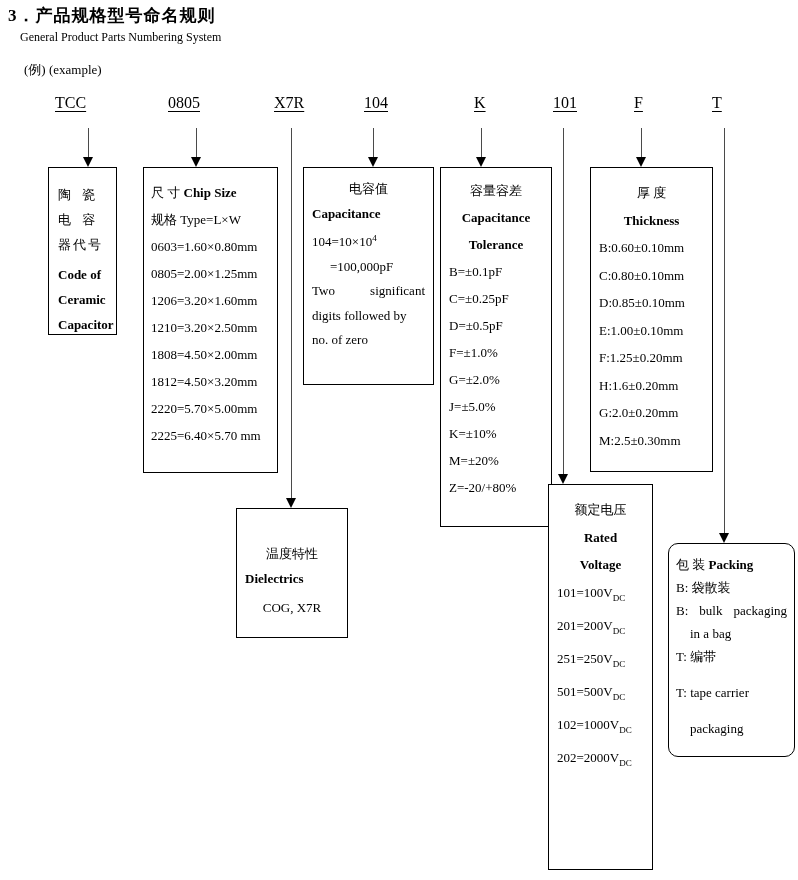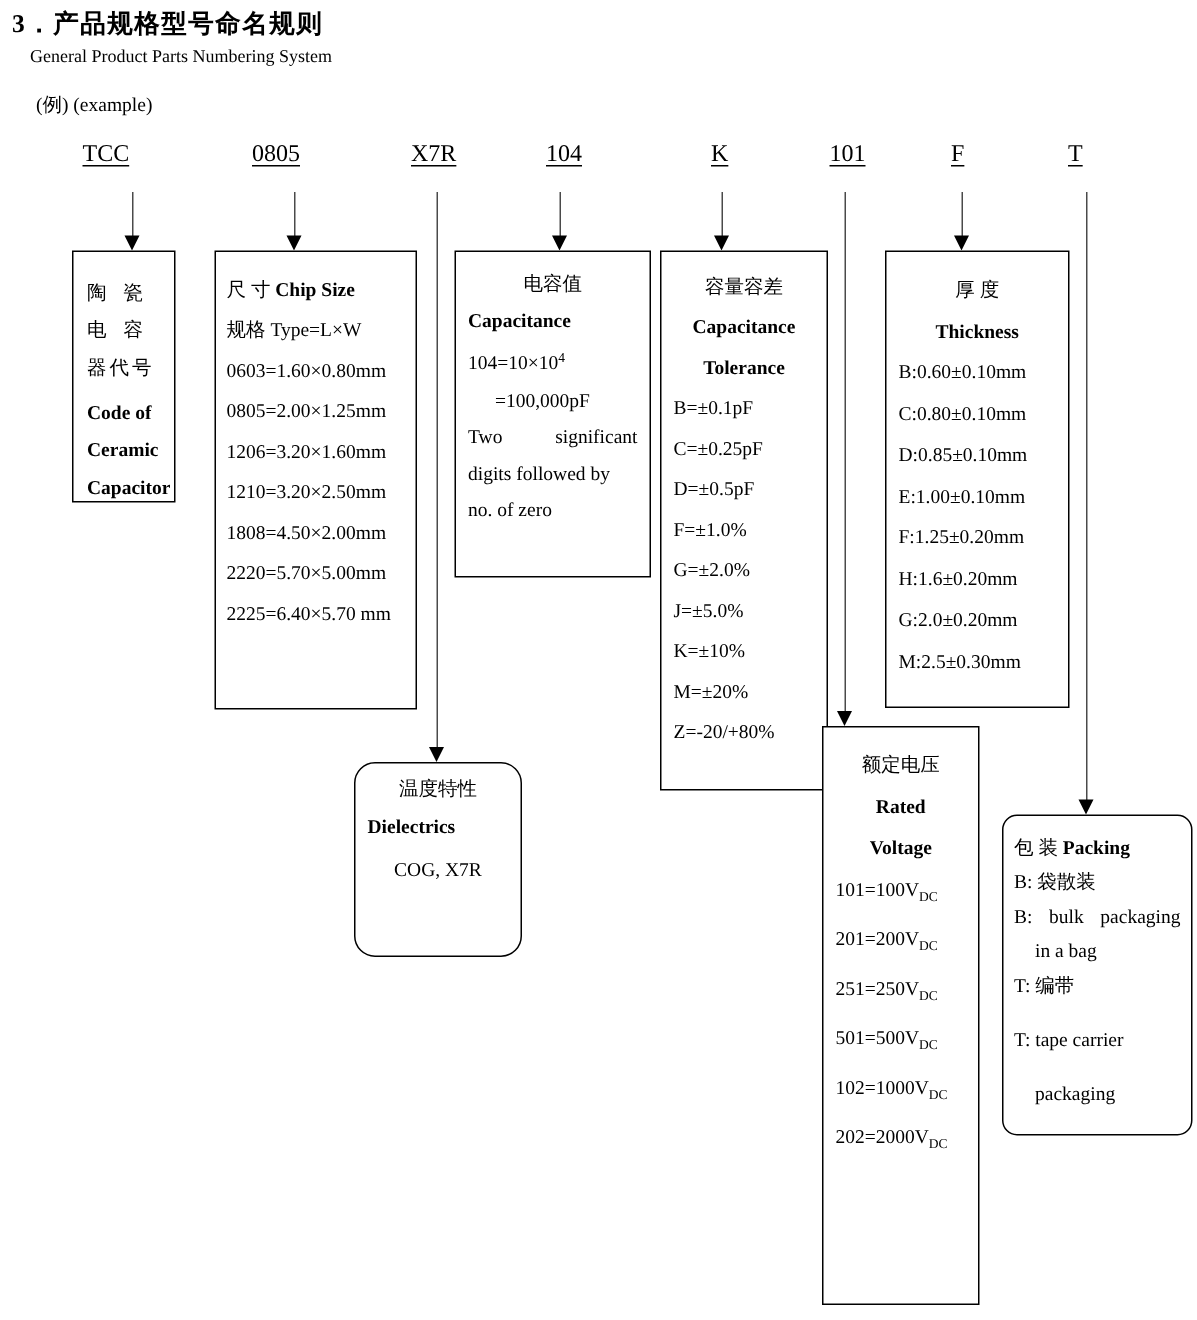--- a/index.html
+++ b/index.html
@@ -27,21 +27,21 @@
   .b   { font-weight:bold; }
   .ctr { text-align:center; }
   .jst { text-align:justify; text-align-last:justify; }
 
   .box-ceramic  { line-height:25px; padding:14px 9px; }
   .box-ceramic .cn1 { letter-spacing:4px; }
   .box-ceramic .cn2 { letter-spacing:2px; }
   .box-ceramic .mt  { margin-top:5px; }
 
   .box-chip     { line-height:27px; padding:11px 7px; }
-  .box-diel     { line-height:25px; padding:4px 8px;border-radius:14px; }
+  .box-diel     { line-height:25px; padding:32px 8px; }
   .box-diel .val { margin-top:4px; }
 
   .box-cap      { line-height:24.5px; padding:9px 8px; }
   .box-cap .ind { padding-left:18px; }
 
   .box-tol      { line-height:27px;  padding:9px 8px; }
   .box-volt     { line-height:27.5px; padding:11px 8px; }
   .box-thk      { line-height:27.5px; padding:11px 8px; }
 
   .box-pack     { line-height:23px; padding:9px 7px;border-radius:10px; }
@@ -113,20 +113,21 @@
   <div class="box box-chip" style="left:143px;top:167px;width:135px;height:306px;">
     <div>
       <span>尺 寸</span>&nbsp;<span class="b">Chip Size</span>
     </div>
     <div>规格  Type=L×W</div>
     <div class="item">0603=1.60×0.80mm</div>
     <div class="item">0805=2.00×1.25mm</div>
     <div class="item">1206=3.20×1.60mm</div>
     <div class="item">1210=3.20×2.50mm</div>
     <div class="item">1808=4.50×2.00mm</div>
+    <div class="item">1812=4.50×3.20mm</div>
     <div class="item">2220=5.70×5.00mm</div>
     <div class="item">2225=6.40×5.70 mm</div>
   </div>
 
   <div class="box box-diel" style="left:236px;top:508px;width:112px;height:130px;">
     <div class="ctr">温度特性</div>
     <div class="b">Dielectrics</div>
     <div class="ctr val">COG, X7R</div>
   </div>
 

